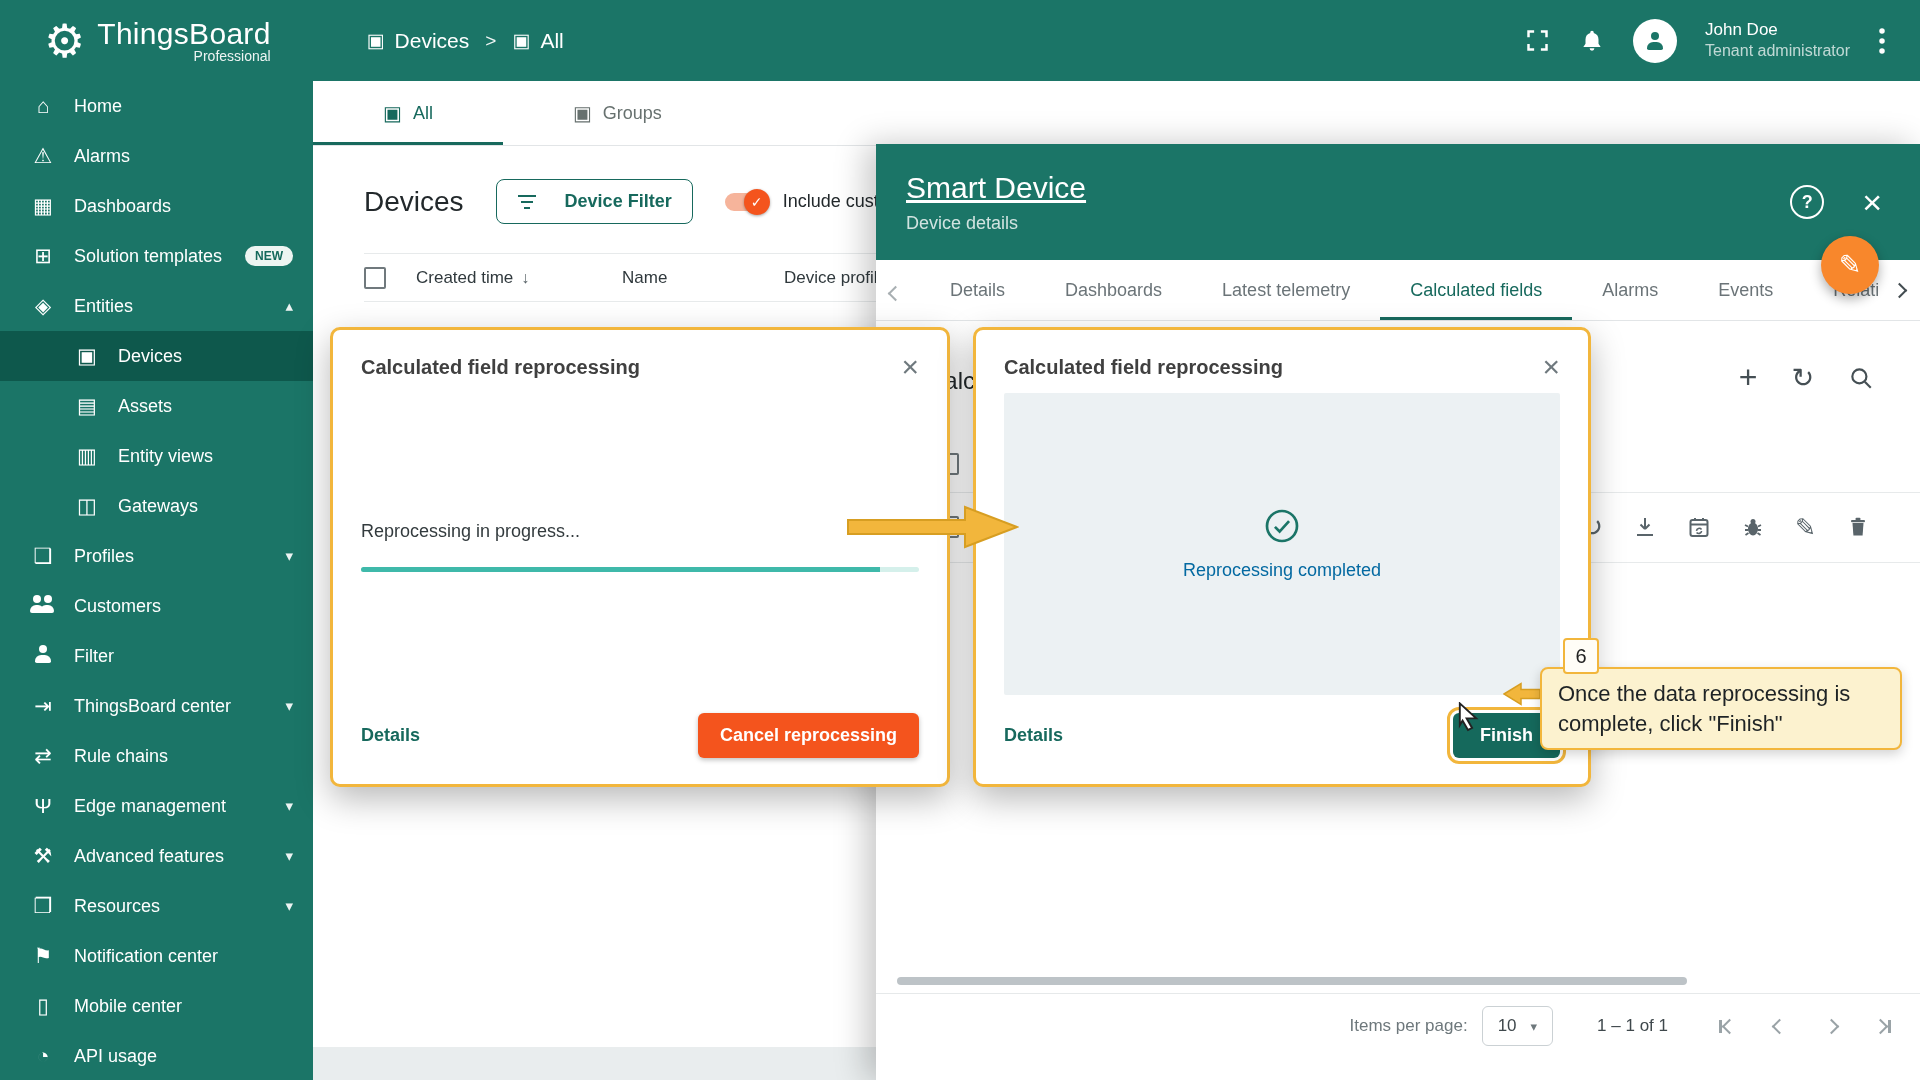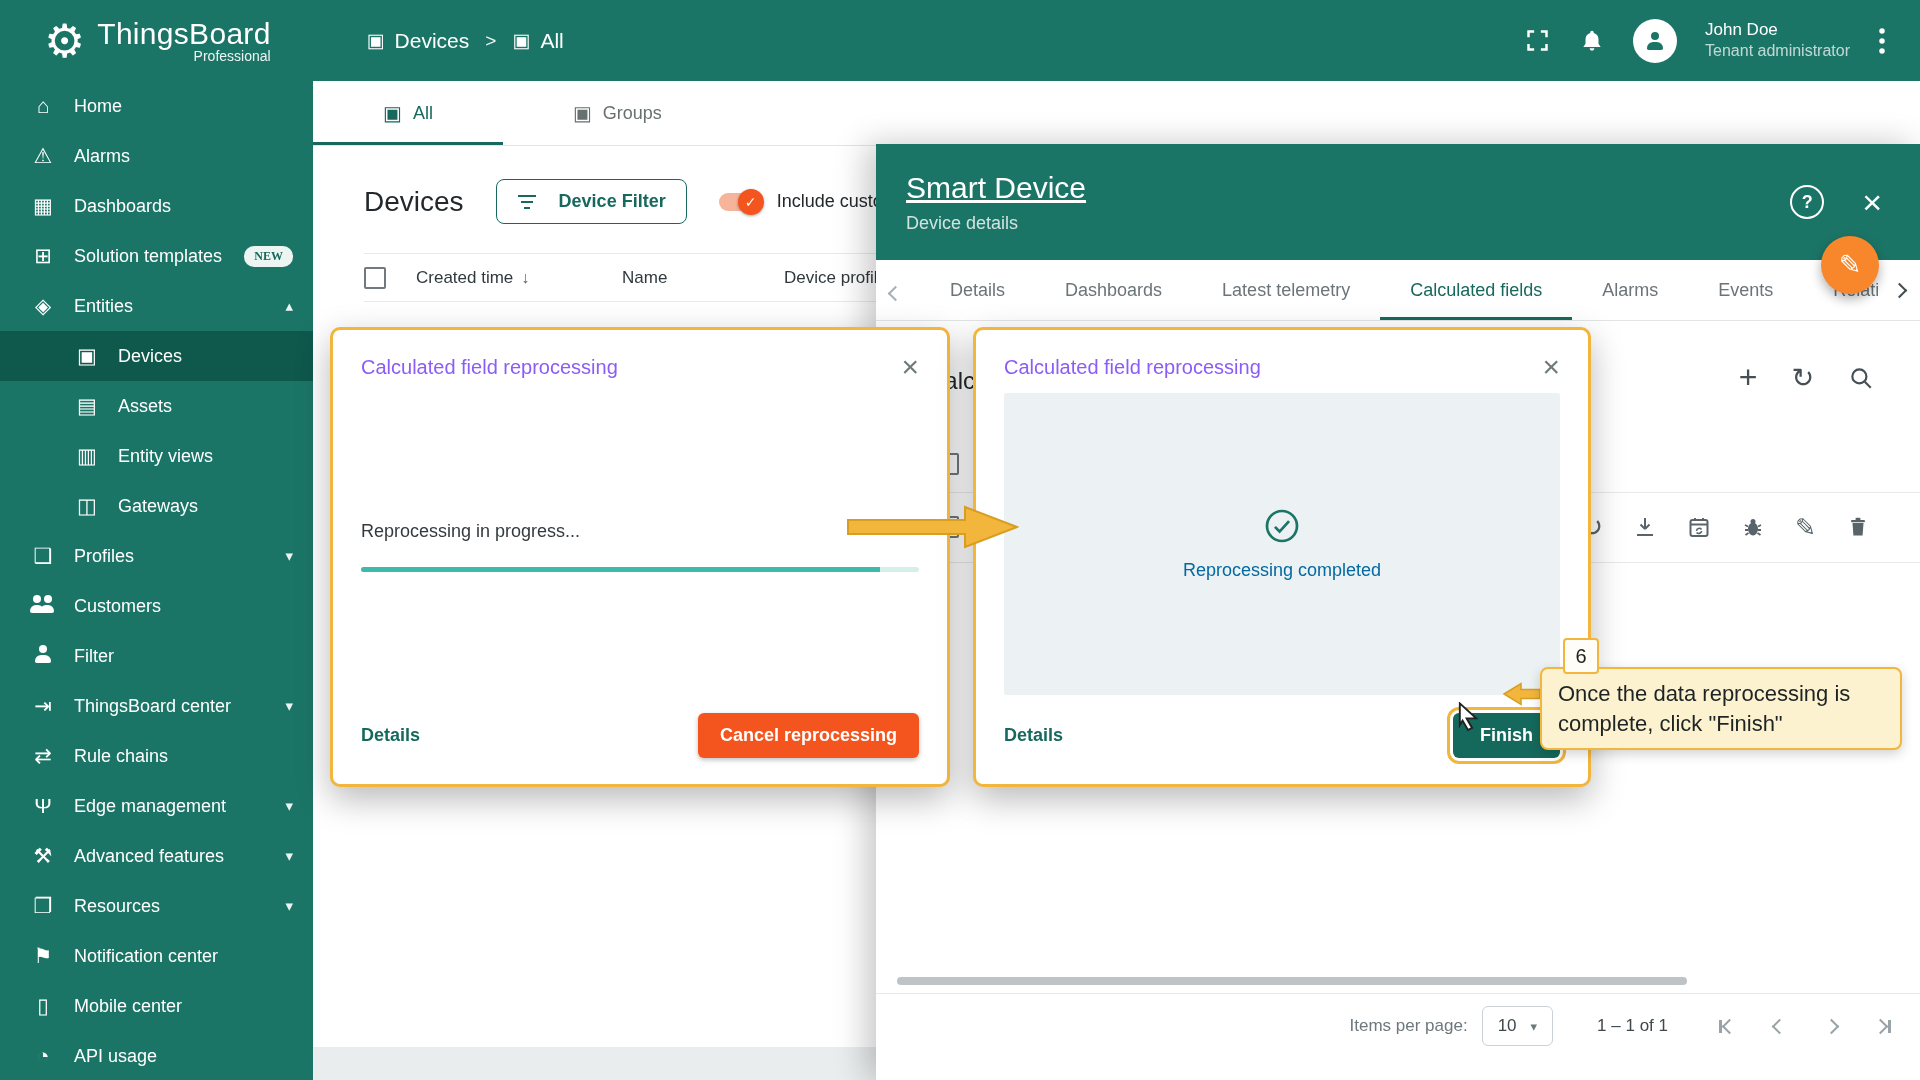--- a/index.html
+++ b/index.html
@@ -33,34 +33,34 @@
   .ico-people::after{content:"";position:absolute;left:-2px;bottom:1px;width:14px;height:8px;border-radius:6px 6px 2px 2px;background:currentColor;box-shadow:10px 0 0 currentColor;}
   .avatar .ico-person{color:var(--green);}
 
   
   .sidebar{position:absolute;top:81px;left:0;width:313px;bottom:0;background:var(--green);z-index:5;color:#fff;overflow:hidden;}
   .side-item{display:flex;align-items:center;height:50px;padding:0 20px 0 30px;font-size:18px;gap:18px;cursor:pointer;}
   .side-item .g-icon{width:26px;font-size:21px;text-align:center;flex:none;}
   .side-item.child{padding-left:74px;}
   .side-item.active{background:var(--green-dark);}
   .side-label{flex:1;white-space:nowrap;overflow:hidden;}
-  .badge{background:#EDF5F2;color:#14695C;font-size:12px;font-weight:700;padding:3px 10px;border-radius:10px;font-family:Liberation Serif, serif;}
+  .badge{background:#EDF5F2;color:#14695C;font-size:12px;font-weight:700;padding:3px 10px;border-radius:10px;}
   .side-chev{font-size:15px;opacity:.92;}
 
   
   .main{position:absolute;top:81px;left:313px;right:0;bottom:0;background:#fff;z-index:1;}
   .main-tabs{position:absolute;top:0;left:0;right:0;height:64px;border-bottom:1px solid #E2E5E7;display:flex;background:#fff;}
   .main-tab{display:flex;align-items:center;gap:11px;padding:0 70px;font-size:18px;font-weight:500;color:#67716F;position:relative;cursor:pointer;}
   .main-tab .g-icon{font-size:20px;}
   .main-tab.active{color:var(--green-text);}
   .main-tab.active::after{content:"";position:absolute;left:0;right:0;bottom:0;height:3px;background:var(--green-text);}
 
   .devices-toolbar{position:absolute;top:98px;left:51px;display:flex;align-items:center;gap:32px;}
   .devices-title{font-size:28px;font-weight:500;color:#22282B;}
-  .filter-btn{display:flex;align-items:center;gap:22px;height:45px;padding:0 20px;border:1px solid var(--green-text);
+  .filter-btn{display:flex;align-items:center;gap:28px;height:45px;padding:0 20px;border:1px solid var(--green-text);
               border-radius:8px;color:var(--green-text);font-size:18px;font-weight:600;background:#fff;cursor:pointer;}
   .toggle-wrap{display:flex;align-items:center;gap:16px;}
   .toggle{width:42px;height:18px;background:#F6B49B;border-radius:9px;position:relative;cursor:pointer;flex:none;}
   .toggle-knob{position:absolute;right:-3px;top:-4px;width:26px;height:26px;border-radius:50%;background:var(--orange);
                display:flex;align-items:center;justify-content:center;color:#fff;font-size:14px;box-shadow:0 1px 3px rgba(0,0,0,.35);}
   .toggle-label{font-size:18px;color:#22282B;white-space:nowrap;}
 
   .table-head{position:absolute;top:172px;left:51px;right:0;height:47px;display:flex;align-items:center;
               border-top:1px solid #E7EAEB;border-bottom:1px solid #E7EAEB;color:#30393D;font-size:17px;font-weight:500;}
   .cb{width:18px;height:18px;border:2px solid #70797D;border-radius:2px;background:#fff;flex:none;cursor:pointer;}
@@ -122,21 +122,21 @@
 
   .fab{position:absolute;left:1821px;top:236px;width:58px;height:58px;border-radius:50%;background:#F8872C;color:#fff;
        display:flex;align-items:center;justify-content:center;font-size:27px;z-index:15;box-shadow:0 5px 12px rgba(0,0,0,.32);cursor:pointer;}
 
   
   .dialog{position:absolute;background:#fff;border:3px solid var(--gold);border-radius:10px;
           box-shadow:0 12px 34px rgba(0,0,0,.28);z-index:20;display:flex;flex-direction:column;padding:26px 28px;}
   .dialog1{left:330px;top:327px;width:558px;height:402px;}
   .dialog2{left:973px;top:327px;width:556px;height:402px;}
   .dlg-head{display:flex;align-items:flex-start;justify-content:space-between;}
-  .dlg-title{font-size:20px;font-weight:400;color:#8b5cf6;}
+  .dlg-title{font-size:20px;font-weight:700;color:#404040;}
   .dlg-close{font-size:30px;color:#6F797E;line-height:.75;cursor:pointer;}
   .dlg-body1{flex:1;display:flex;flex-direction:column;justify-content:center;gap:25px;}
   .progress-status{font-size:18px;color:#333B3E;}
   .progress{height:5px;background:#D5F0EB;border-radius:3px;overflow:hidden;}
   .progress-fill{height:100%;background:#3FB9AA;}
   .dlg-foot{display:flex;align-items:center;justify-content:space-between;}
   .details-link{color:var(--green-text);font-weight:700;font-size:18px;cursor:pointer;}
   .btn-orange{background:var(--orange);color:#fff;border-radius:6px;height:45px;padding:0 22px;font-size:18px;
               font-weight:600;display:flex;align-items:center;cursor:pointer;box-shadow:0 2px 5px rgba(0,0,0,.25);}
   .btn-finish{background:#15695C;color:#fff;border-radius:6px;height:45px;padding:0 27px;font-size:18px;font-weight:600;

